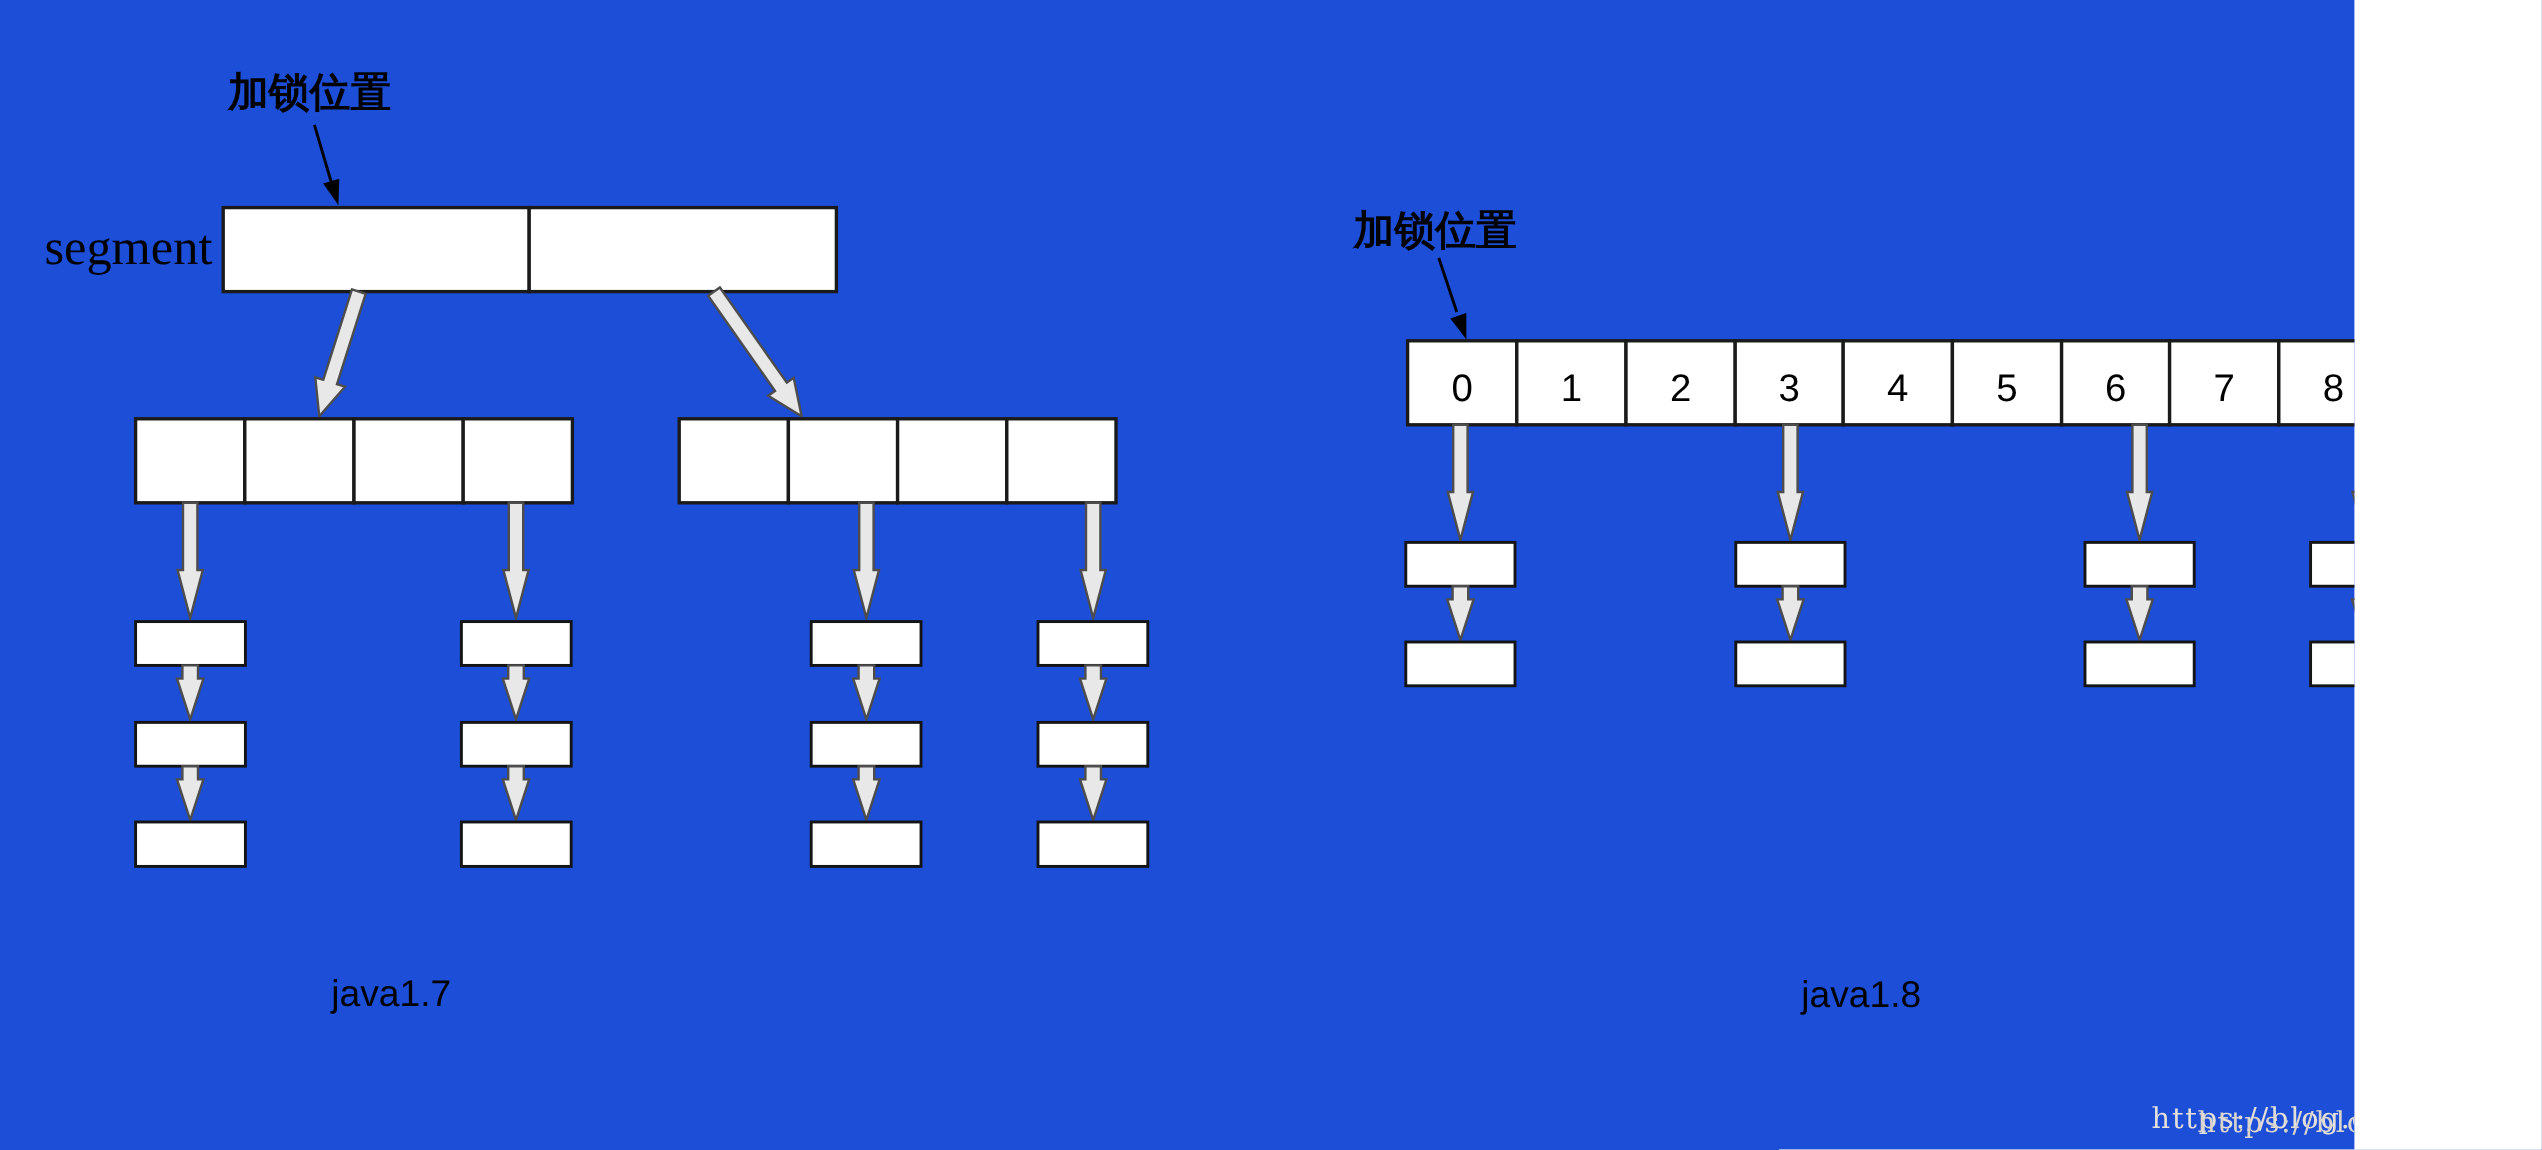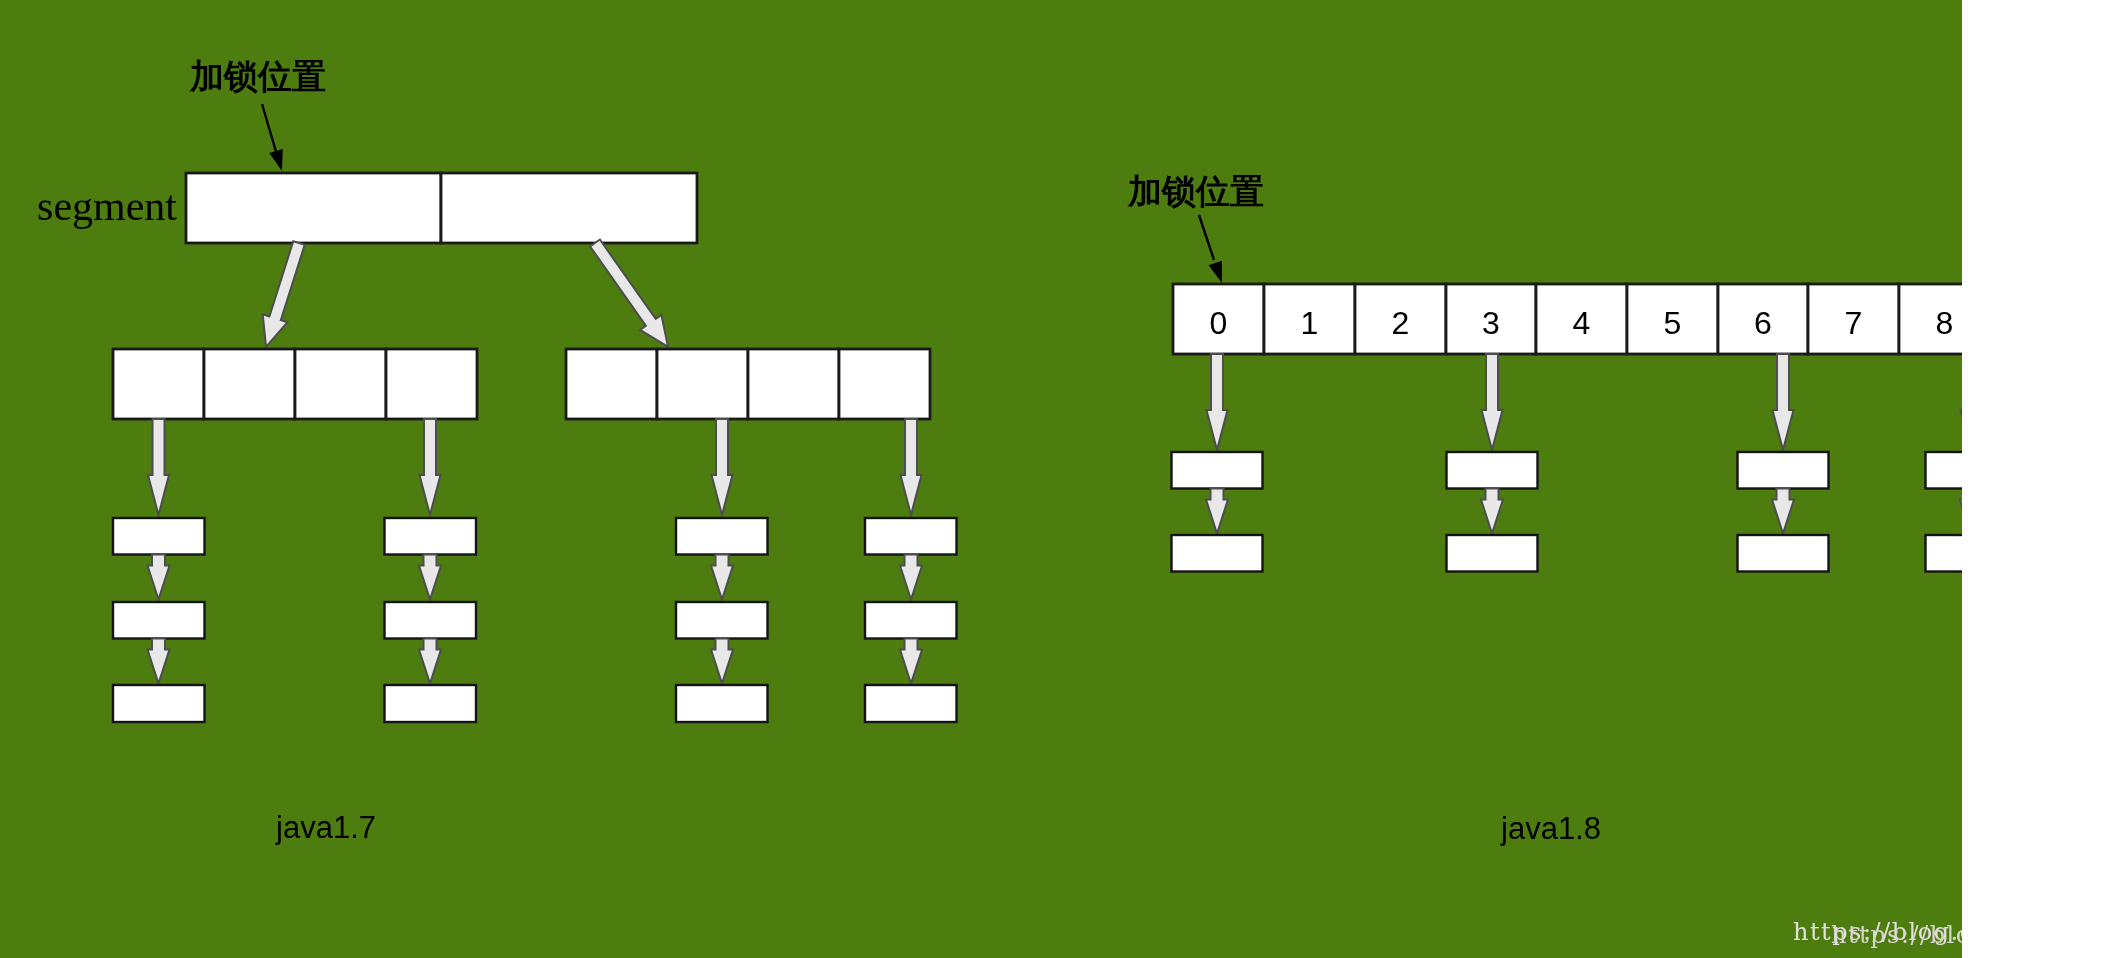--- a/index.html
+++ b/index.html
@@ -4,21 +4,21 @@
 <style>
   html, body {
     margin: 0;
     padding: 0;
     background: #ffffff;
   }
   .stage {
     position: relative;
     width: 1962px;
     height: 958px;
-    background: #4d7c0f;
+    background: #1d4ed8;
     overflow: hidden;
   }
   svg { display: block; }
 
   .cell  { fill: #ffffff; stroke: #1a1a1a; stroke-width: 2.8; }
   .node  { fill: #ffffff; stroke: #141414; stroke-width: 2.4; }
   .barrow{ fill: #e8e8e8; stroke: #4d4d4d; stroke-width: 2; stroke-linejoin: miter; }
   .thin  { stroke: #000000; stroke-width: 2.4; fill: none; }
   .thead { fill: #000000; stroke: none; }
 

